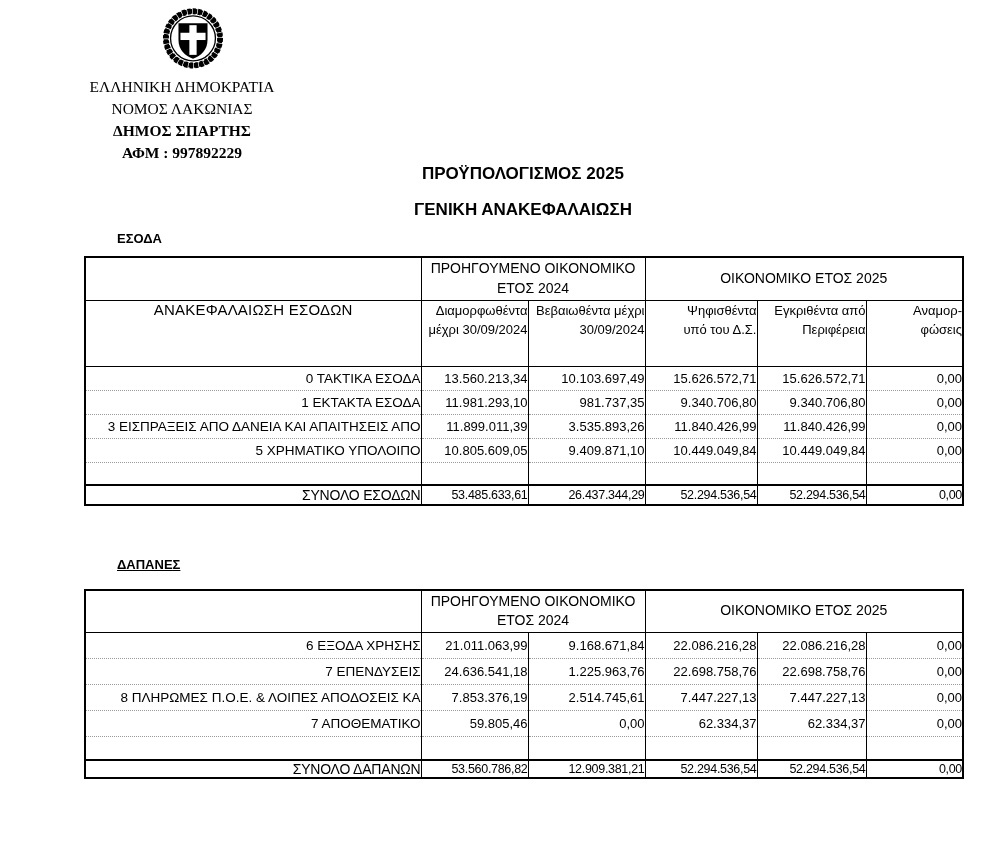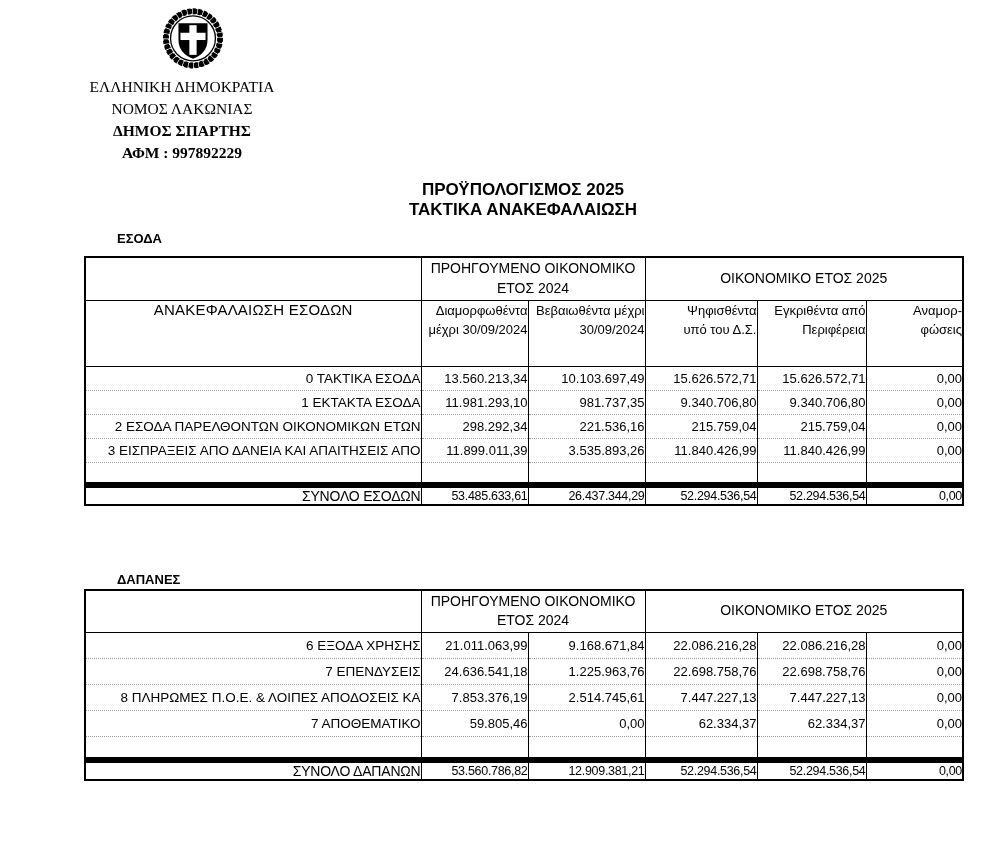--- a/index.html
+++ b/index.html
@@ -17,43 +17,43 @@
     font-family:"Liberation Serif","DejaVu Serif",serif; font-size:15.5px; line-height:21px;
   }
   .lh-line { margin-bottom:1px; }
   .lh-bold { font-weight:bold; }
 
   
   .doc-title {
     position:absolute; left:84px; width:878px; text-align:center;
     font-weight:bold; font-size:17px;
   }
-  #title-main { top:180px; }
+  #title-main { top:164px; }
   #title-sub  { top:200px; }
 
   
   .section-label { position:absolute; left:117px; font-weight:bold; font-size:13px; }
   #income-label   { top:231px; }
-  #expenses-label { top:572px; }
+  #expenses-label { top:557px;text-decoration:underline; }
 
   
   .budget-table {
     position:absolute; left:84px; width:878px;
     border-collapse:collapse; table-layout:fixed;
     border:2px solid #000;
   }
   #income-table   { top:256px; }
   #expenses-table { top:589px; }
 
   .budget-table th, .budget-table td { padding:0; font-weight:normal; overflow:hidden; }
   .budget-table th + th, .budget-table td + td { border-left:1px solid #000; }
   .group-row th { border-bottom:1px solid #000; }
   .sub-row   th { border-bottom:1px solid #000; }
   .data-row  td { border-bottom:1px dotted #9a9a9a;text-align:right; }
-  .total-row td { border-top:6px solid #000000; }
+  .total-row td { border-top:2px solid #000000; }
 
   
   #income-table .group-row { height:43px; }
   #income-table .sub-row   { height:66px; }
   #income-table .data-row  { height:24px; }
   #income-table .gap-row   { height:23px; }
   #income-table .total-row { height:20px; }
   
   #expenses-table .group-row { height:42px; }
   #expenses-table .sub-row   { height:45px; }
@@ -94,21 +94,21 @@
   </div>
 
   <div class="letterhead">
     <div class="lh-line">ΕΛΛΗΝΙΚΗ ΔΗΜΟΚΡΑΤΙΑ</div>
     <div class="lh-line">ΝΟΜΟΣ ΛΑΚΩΝΙΑΣ</div>
     <div class="lh-line lh-bold">ΔΗΜΟΣ ΣΠΑΡΤΗΣ</div>
     <div class="lh-line lh-bold">ΑΦΜ : 997892229</div>
   </div>
 
   <div class="doc-title" id="title-main">ΠΡΟΫΠΟΛΟΓΙΣΜΟΣ 2025</div>
-  <div class="doc-title" id="title-sub">ΤΑΚΤΙΚΑ ΑΝΑΚΕΦΑΛΑΙΩΣΗ</div>
+  <div class="doc-title" id="title-sub">ΓΕΝΙΚΗ ΑΝΑΚΕΦΑΛΑΙΩΣΗ</div>
 
   <div class="section-label" id="income-label">ΕΣΟΔΑ</div>
 
   <table class="budget-table" id="income-table">
     <colgroup>
       <col style="width:336px">
         <col style="width:107px">
         <col style="width:117px">
       <col style="width:112px">
         <col style="width:109px">
@@ -146,33 +146,33 @@
         </tr>
         <tr class="data-row">
           <td class="label-cell">1 ΕΚΤΑΚΤΑ ΕΣΟΔΑ</td>
           <td class="num-cell">11.981.293,10</td>
           <td class="num-cell">981.737,35</td>
           <td class="num-cell">9.340.706,80</td>
           <td class="num-cell">9.340.706,80</td>
           <td class="num-cell">0,00</td>
         </tr>
         <tr class="data-row">
-          <td class="label-cell">2 ΕΣΟΔΑ ΠΑΡΕΛΘΟΝΤΩΝ ΟΙΚΟΝΟΜΙΚΩΝ ΕΤΩΝ</td>
-          <td class="num-cell">298.292,34</td>
-          <td class="num-cell">221.536,16</td>
-          <td class="num-cell">215.759,04</td>
-          <td class="num-cell">215.759,04</td>
-          <td class="num-cell">0,00</td>
-        </tr>
-        <tr class="data-row">
           <td class="label-cell">3 ΕΙΣΠΡΑΞΕΙΣ ΑΠΟ ΔΑΝΕΙΑ ΚΑΙ ΑΠΑΙΤΗΣΕΙΣ ΑΠΟ</td>
           <td class="num-cell">11.899.011,39</td>
           <td class="num-cell">3.535.893,26</td>
           <td class="num-cell">11.840.426,99</td>
           <td class="num-cell">11.840.426,99</td>
+          <td class="num-cell">0,00</td>
+        </tr>
+        <tr class="data-row">
+          <td class="label-cell">5 ΧΡΗΜΑΤΙΚΟ ΥΠΟΛΟΙΠΟ</td>
+          <td class="num-cell">10.805.609,05</td>
+          <td class="num-cell">9.409.871,10</td>
+          <td class="num-cell">10.449.049,84</td>
+          <td class="num-cell">10.449.049,84</td>
           <td class="num-cell">0,00</td>
         </tr>
       </tbody>
     <tbody>
       <tr class="gap-row">
         <td></td>
           <td></td>
           <td></td>
         <td></td>
           <td></td>

